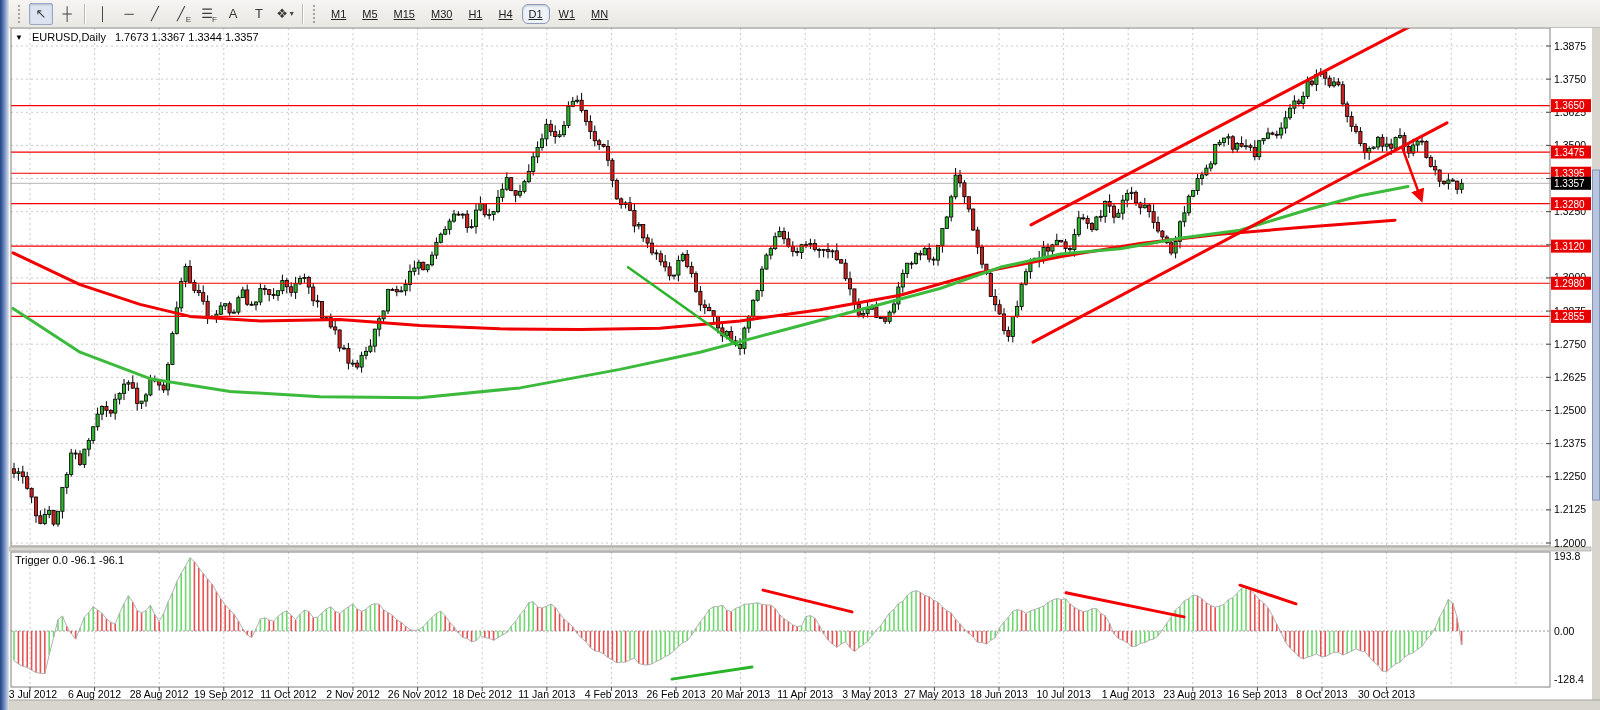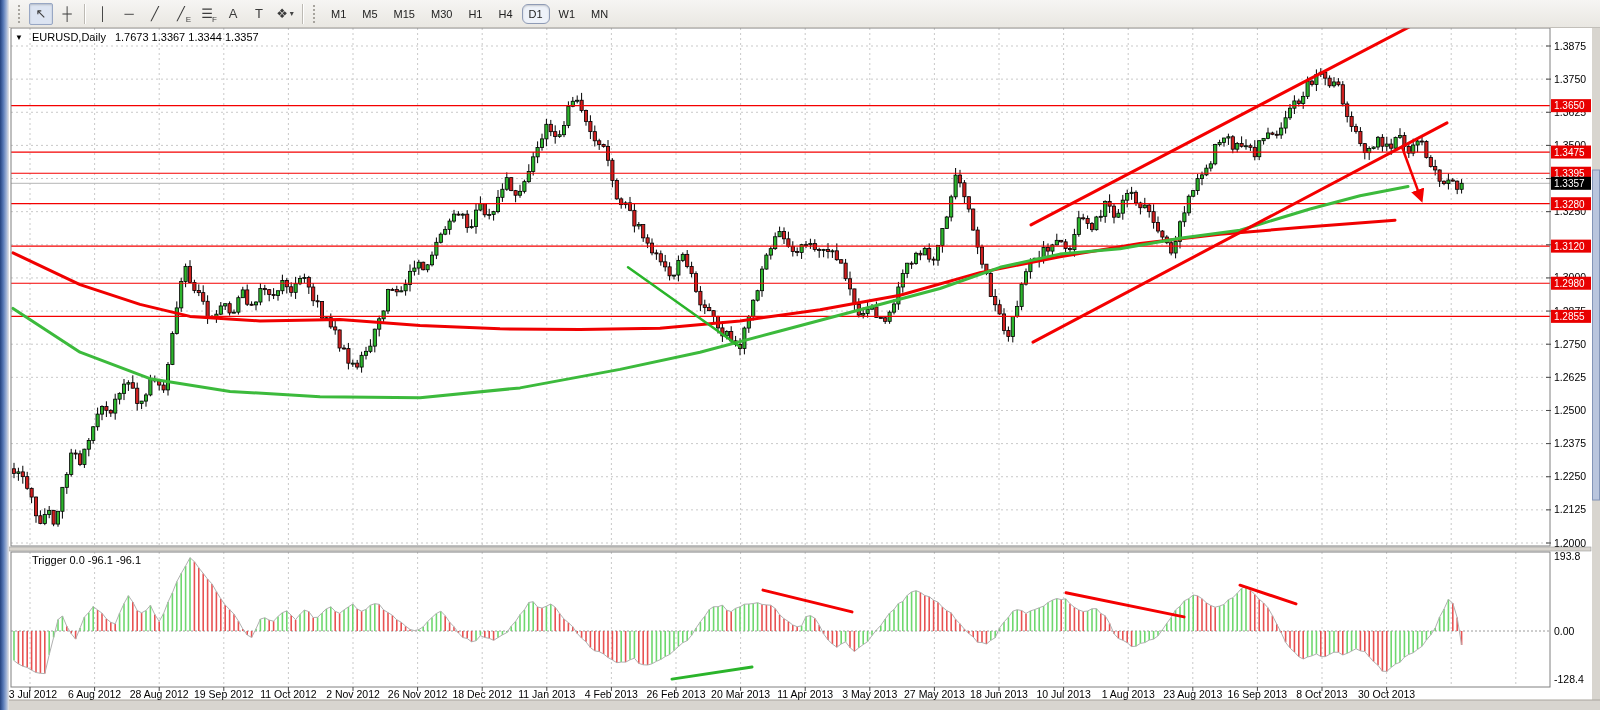--- a/index.html
+++ b/index.html
@@ -13,28 +13,28 @@
   .grip{width:3px;height:18px;margin:0 5px;border-left:2px dotted #a7a49e;}
   .sep{width:1px;height:20px;background:#bdbab4;border-right:1px solid #ffffff;margin:0 4px;}
   .tbtn{min-width:24px;height:22px;margin:0 1px;border:1px solid transparent;border-radius:2px;
     background:transparent;display:inline-flex;align-items:center;justify-content:center;
     font:13px "Liberation Sans",sans-serif;color:#3b3b3b;position:relative;padding:0 2px;cursor:default;}
   .tbtn.active{background:#dce4f2;border-color:#98a7c4;box-shadow:inset 0 1px 2px rgba(0,0,0,.18);}
   .tbtn .sub{position:absolute;right:1px;bottom:0;font-size:8px;color:#444;}
   .tbtn .caret{font-size:8px;margin-left:2px;color:#444;}
   .tfbtn{min-width:27px;height:20px;margin:0 1px;border:1px solid transparent;border-radius:2px;
     background:transparent;font:11px "Liberation Sans",sans-serif;color:#222;
-    display:inline-flex;align-items:center;justify-content:center;cursor:default;}
+    display:inline-flex;align-items:center;justify-content:center;cursor:default;text-decoration:underline;}
   .tfbtn.active{background:#eef2f9;border-color:#8f9bb5;box-shadow:inset 0 1px 2px rgba(0,0,0,.18);border-radius:6px;}
   .chart-area{position:absolute;left:0;top:28px;width:1546px;height:682px;}
   #plot{position:absolute;left:0;top:0;}
   .chart-title{position:absolute;left:15px;top:3px;font:11px "Liberation Sans",sans-serif;
     color:#000;display:flex;align-items:center;gap:9px;z-index:4;}
   .chart-title .dd{font-size:8px;padding-top:1px;}
-  .indicator-label{position:absolute;left:32px;top:526px;font:11px "Liberation Sans",sans-serif;
+  .indicator-label{position:absolute;left:15px;top:526px;font:11px "Liberation Sans",sans-serif;
     color:#000;z-index:4;}
 </style>
 </head>
 <body>
 
 <div class="screen">
   <div class="left-strip"></div>
   <div class="toolbar">
     <div class="grip"></div>
     <div id="tools" style="display:flex;align-items:center;">

